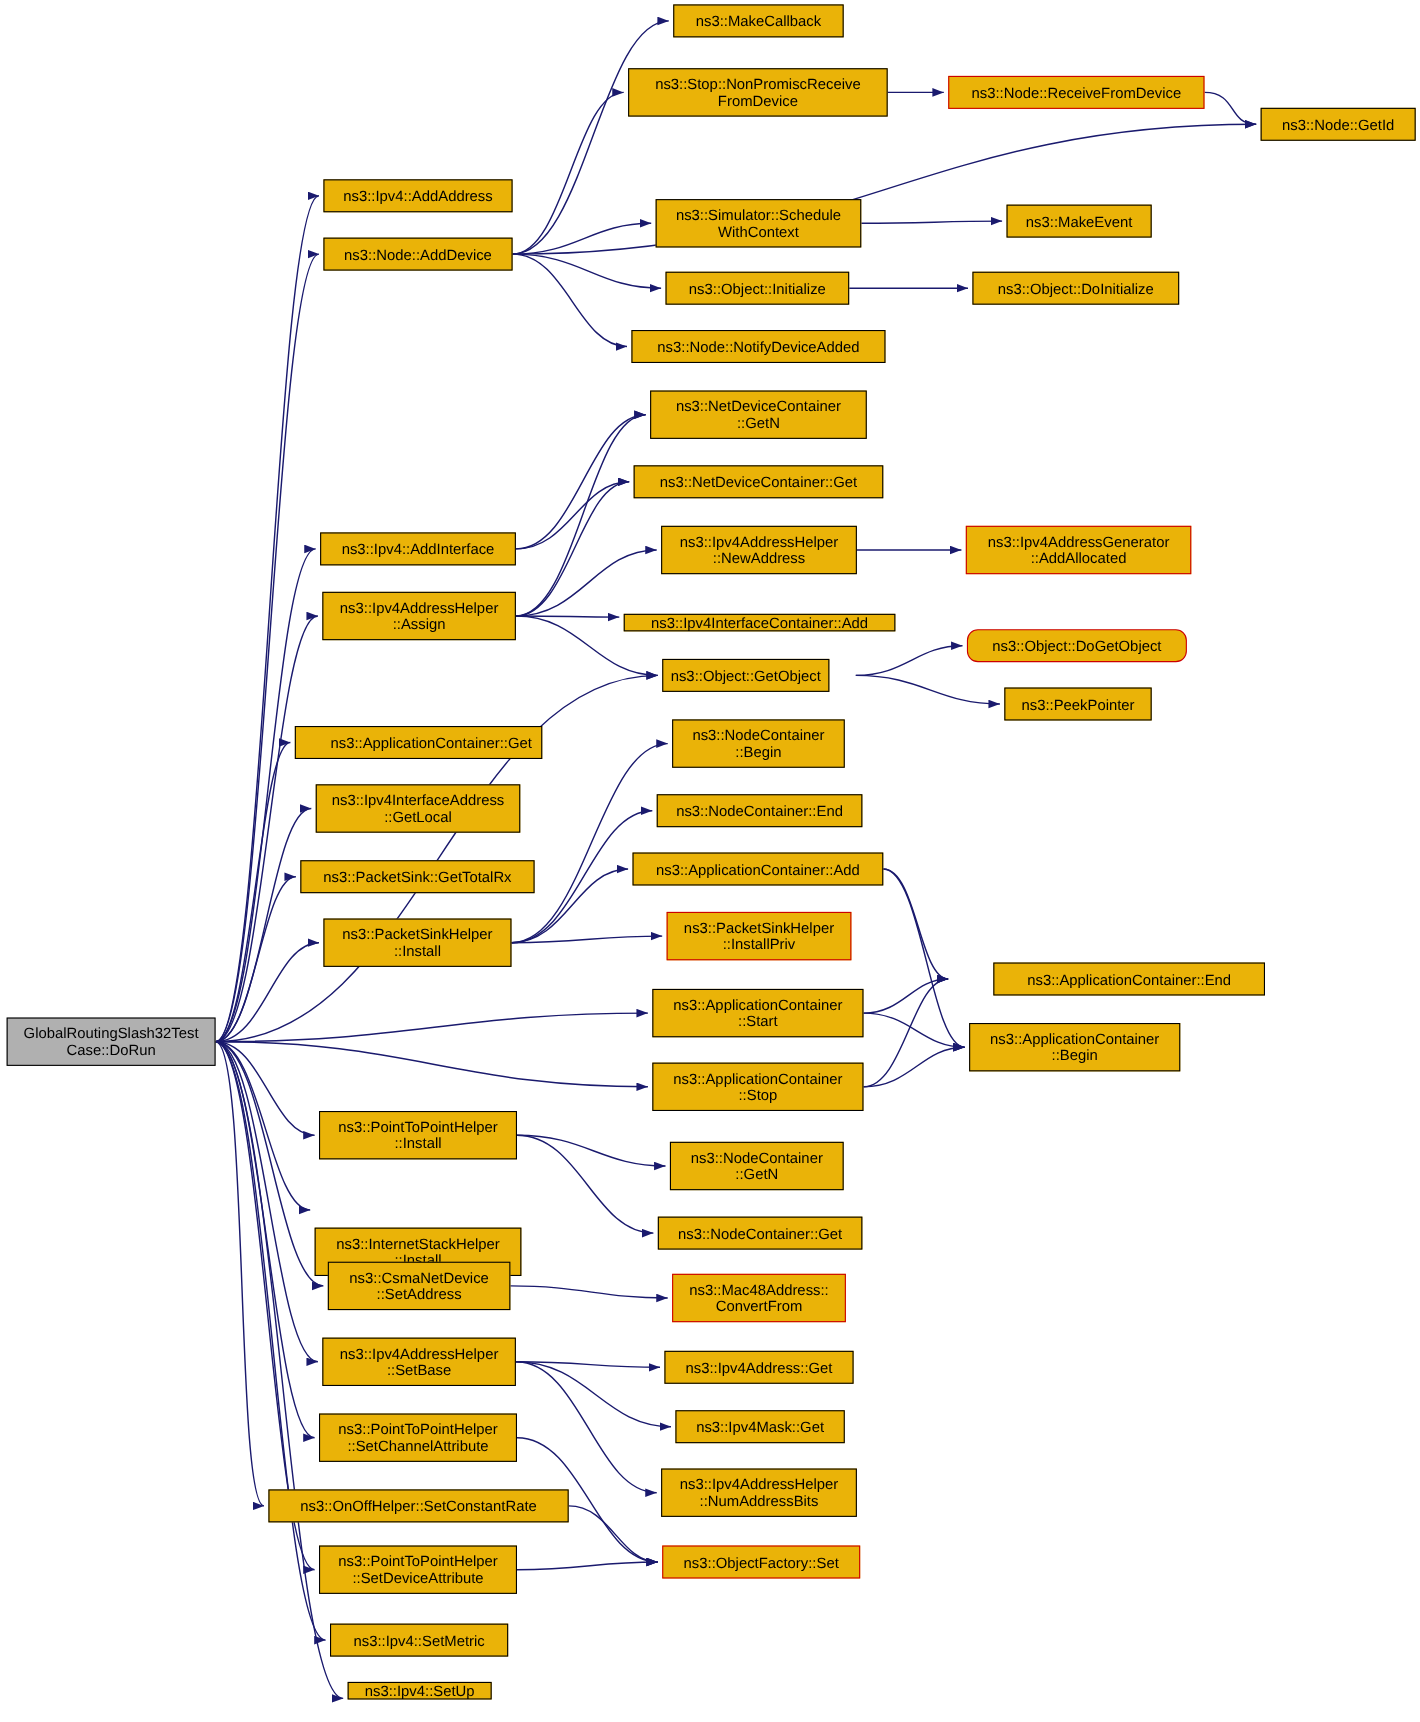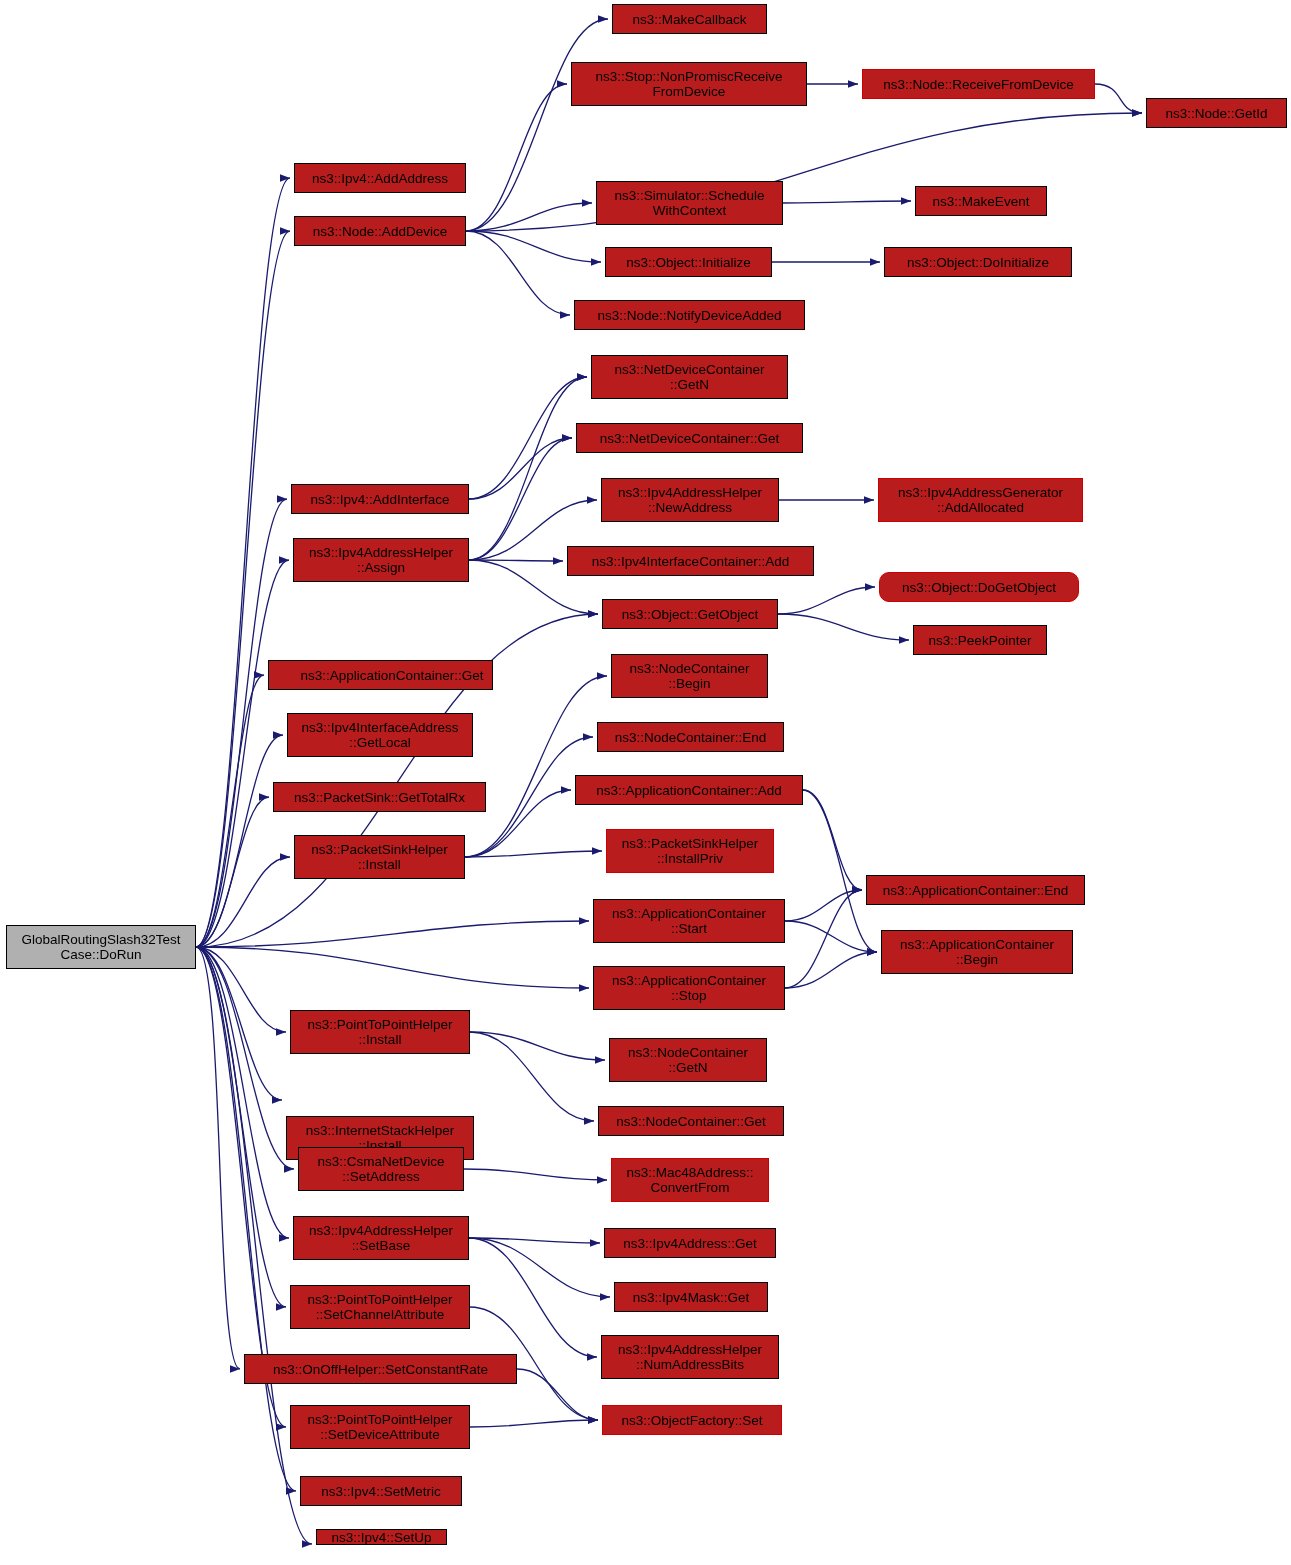--- a/index.html
+++ b/index.html
@@ -20,21 +20,21 @@
     left: 0;
     top: 0;
     width: 1291px;
     height: 1565px;
     pointer-events: none;
   }
   .node {
     position: absolute;
     box-sizing: border-box;
     border: 1px solid #000000;
-    background: #b91c1c;
+    background: #eab308;
     display: flex;
     align-items: center;
     justify-content: center;
     text-align: center;
     font-size: 13.5px;
     line-height: 15px;
     color: #000000;
     white-space: pre-line;
     padding: 0 3px;
   }
@@ -137,37 +137,37 @@
       <div class="node" style="left: 591px; top: 355px; width: 197px; height: 44px;">ns3::NetDeviceContainer
 ::GetN</div>
       <div class="node" style="left: 576px; top: 423px; width: 227px; height: 30px;">ns3::NetDeviceContainer::Get</div>
       <div class="node" style="left: 291px; top: 484px; width: 178px; height: 30px;">ns3::Ipv4::AddInterface</div>
       <div class="node" style="left: 601px; top: 478px; width: 178px; height: 44px;">ns3::Ipv4AddressHelper
 ::NewAddress</div>
       <div class="node red" style="left: 878px; top: 478px; width: 205px; height: 44px;">ns3::Ipv4AddressGenerator
 ::AddAllocated</div>
       <div class="node" style="left: 293px; top: 538px; width: 176px; height: 44px;">ns3::Ipv4AddressHelper
 ::Assign</div>
-      <div class="node" style="left: 567px; top: 546px; width: 247px; height: 30px; text-align: right;">ns3::Ipv4InterfaceContainer::Add</div>
-      <div class="node" style="left: 602px; top: 599px; width: 176px; height: 30px;">ns3::Object::GetObject</div>
+      <div class="node" style="left: 567px; top: 558px; width: 247px; height: 16px; text-align: right;">ns3::Ipv4InterfaceContainer::Add</div>
+      <div class="node" style="left: 602px; top: 599px; width: 152px; height: 30px;">ns3::Object::GetObject</div>
       <div class="node red" style="left: 879px; top: 572px; width: 200px; height: 30px; border-radius: 10px;">ns3::Object::DoGetObject</div>
       <div class="node" style="left: 913px; top: 625px; width: 134px; height: 30px;">ns3::PeekPointer</div>
       <div class="node" style="left: 268px; top: 660px; width: 225px; height: 30px; padding-left: 26px;">ns3::ApplicationContainer::Get</div>
       <div class="node" style="left: 611px; top: 654px; width: 157px; height: 44px;">ns3::NodeContainer
 ::Begin</div>
       <div class="node" style="left: 287px; top: 713px; width: 186px; height: 44px;">ns3::Ipv4InterfaceAddress
 ::GetLocal</div>
       <div class="node" style="left: 597px; top: 722px; width: 187px; height: 30px;">ns3::NodeContainer::End</div>
       <div class="node" style="left: 273px; top: 782px; width: 213px; height: 30px;">ns3::PacketSink::GetTotalRx</div>
       <div class="node" style="left: 575px; top: 775px; width: 228px; height: 30px;">ns3::ApplicationContainer::Add</div>
       <div class="node" style="left: 294px; top: 835px; width: 171px; height: 44px;">ns3::PacketSinkHelper
 ::Install</div>
       <div class="node red" style="left: 606px; top: 829px; width: 168px; height: 44px;">ns3::PacketSinkHelper
 ::InstallPriv</div>
-      <div class="node" style="left: 866px; top: 875px; width: 219px; height: 30px;">ns3::ApplicationContainer::End</div>
+      <div class="node" style="left: 903px; top: 875px; width: 247px; height: 30px;">ns3::ApplicationContainer::End</div>
       <div class="node" style="left: 593px; top: 899px; width: 192px; height: 44px;">ns3::ApplicationContainer
 ::Start</div>
       <div class="node" style="left: 881px; top: 930px; width: 192px; height: 44px;">ns3::ApplicationContainer
 ::Begin</div>
       <div class="node" style="left: 593px; top: 966px; width: 192px; height: 44px;">ns3::ApplicationContainer
 ::Stop</div>
       <div class="node" style="left: 290px; top: 1010px; width: 180px; height: 44px;">ns3::PointToPointHelper
 ::Install</div>
       <div class="node" style="left: 609px; top: 1038px; width: 158px; height: 44px;">ns3::NodeContainer
 ::GetN</div>

